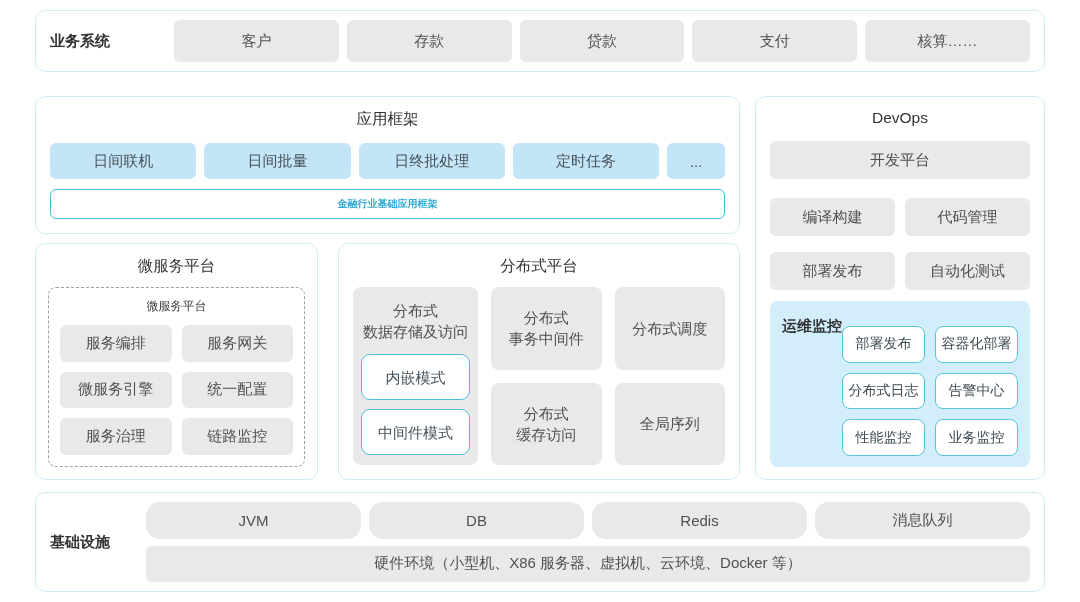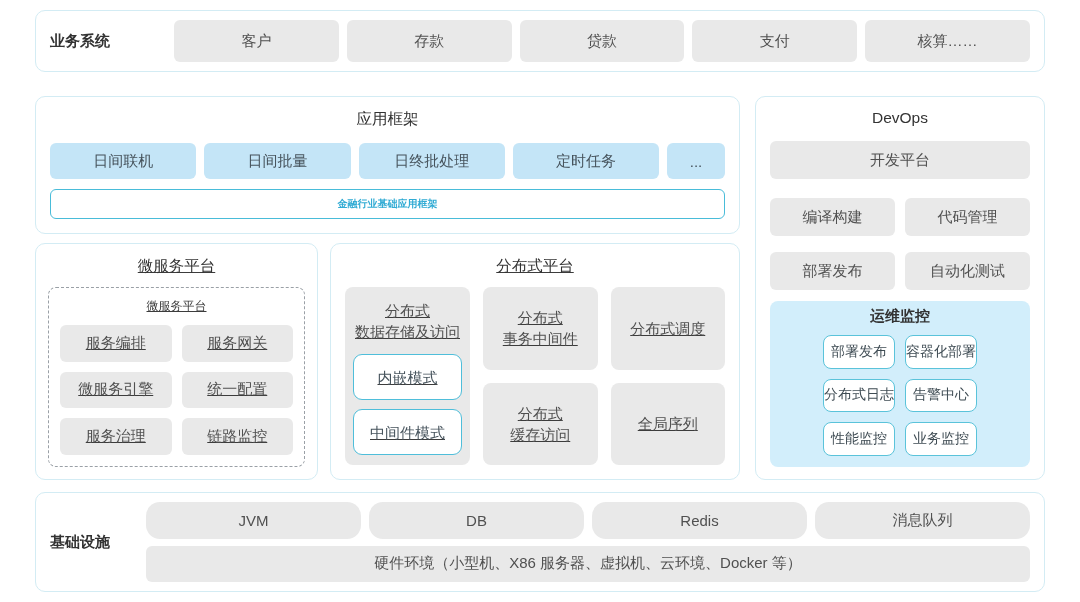--- a/index.html
+++ b/index.html
@@ -23,41 +23,41 @@
   .section-title { text-align: center; font-size: 15.5px; font-weight: 500; color: #333; }
 
   
   .app-framework { height: 138px; padding: 12px 14px 14px; display: flex; flex-direction: column; }
   .af-row { display: flex; gap: 8px; margin-top: 13px; }
   .blue-box { background: #c4e5f7; border-radius: 6px; height: 36px; flex: 1; display: flex; align-items: center; justify-content: center; font-size: 15px; color: #46535c; }
   .af-row .blue-box:last-child { flex: 0 0 58px; }
   .af-base { margin-top: 10px; height: 37px; background: #fff; border: 1px solid #49bcd9; border-radius: 6px; display: flex; align-items: center; justify-content: center; color: #31abd4; font-size: 10px; font-weight: 600; }
 
   
-  .platforms { flex: 1; display: flex; gap: 12px; min-height: 0; text-decoration: underline; }
+  .platforms { flex: 1; display: flex; gap: 20px; min-height: 0; }
 
   .microservice { width: 283px; flex: 0 0 283px; padding: 12px 12px 12px; display: flex; flex-direction: column; }
   .ms-dashed { margin-top: 10px; flex: 1; border: 1px dashed #9aa0a6; border-radius: 8px; padding: 10px 11px 11px; display: flex; flex-direction: column; }
   .ms-inner-title { text-align: center; font-size: 12px; color: #3c3c3c; }
   .ms-grid { margin-top: 10px; flex: 1; display: grid; grid-template-columns: 1fr 1fr; grid-template-rows: 1fr 1fr 1fr; gap: 10px; }
   .ms-grid .grey-box { height: auto; font-size: 15px; }
 
   .distributed { flex: 1; padding: 12px 14px 14px; display: flex; flex-direction: column; min-width: 0; }
   .dist-grid { margin-top: 10px; flex: 1; display: grid; grid-template-columns: 1fr 1fr 1fr; grid-template-rows: 1fr 1fr; gap: 13px; }
   .dist-cell { background: #e9e9e9; border-radius: 8px; display: flex; flex-direction: column; align-items: center; justify-content: center; font-size: 15px; color: #505050; line-height: 1.4; text-align: center; }
   .dist-storage { grid-row: 1 / 3; justify-content: flex-start; padding: 13px 8px 9px; }
   .mode-box { width: 109px; height: 46px; margin-top: 9px; background: #fff; border: 1px solid #4fbeda; border-radius: 9px; display: flex; align-items: center; justify-content: center; font-size: 15px; color: #46535c; }
   .mode-box:first-of-type { margin-top: 12px; }
 
   
   .devops { width: 290px; flex: 0 0 290px; padding: 12px 14px 12px; display: flex; flex-direction: column; }
   .devops .grey-box { height: 38px; }
   .devops-platform { margin-top: 14px; }
   .devops-grid { margin-top: 19px; display: grid; grid-template-columns: 1fr 1fr; gap: 16px 10px; }
-  .monitor { margin-top: 11px; flex: 1; background: #d2eefb; border-radius: 8px; padding: 6px 12px 11px; display: flex; flex-direction: column; align-items: center; }
+  .monitor { margin-top: 11px; flex: 1; background: #d2eefb; border-radius: 8px; padding: 16px 12px 11px; display: flex; flex-direction: row; }
   .monitor-title { text-align: center; font-size: 15px; font-weight: 600; color: #333; }
   .monitor-grid { margin-top: 9px; flex: 1; display: grid; grid-template-columns: 1fr 1fr; grid-template-rows: 1fr 1fr 1fr; gap: 10px 10px; }
   .teal-box { background: #fff; border: 1px solid #5ac3da; border-radius: 8px; display: flex; align-items: center; justify-content: center; font-size: 14px; color: #3e4b53; }
 
   
   .infra { height: 100px; margin-top: 12px; display: flex; align-items: center; padding: 9px 14px 9px 12px; gap: 10px; }
   .infra-label { width: 88px; flex: 0 0 88px; font-size: 15px; font-weight: 600; color: #333; padding-left: 2px; }
   .infra-body { flex: 1; display: flex; flex-direction: column; gap: 7px; height: 100%; }
   .infra-row { display: flex; gap: 8px; flex: 1; }
   .infra-row .grey-box { flex: 1; height: auto; font-size: 15px; border-radius: 14px; }

